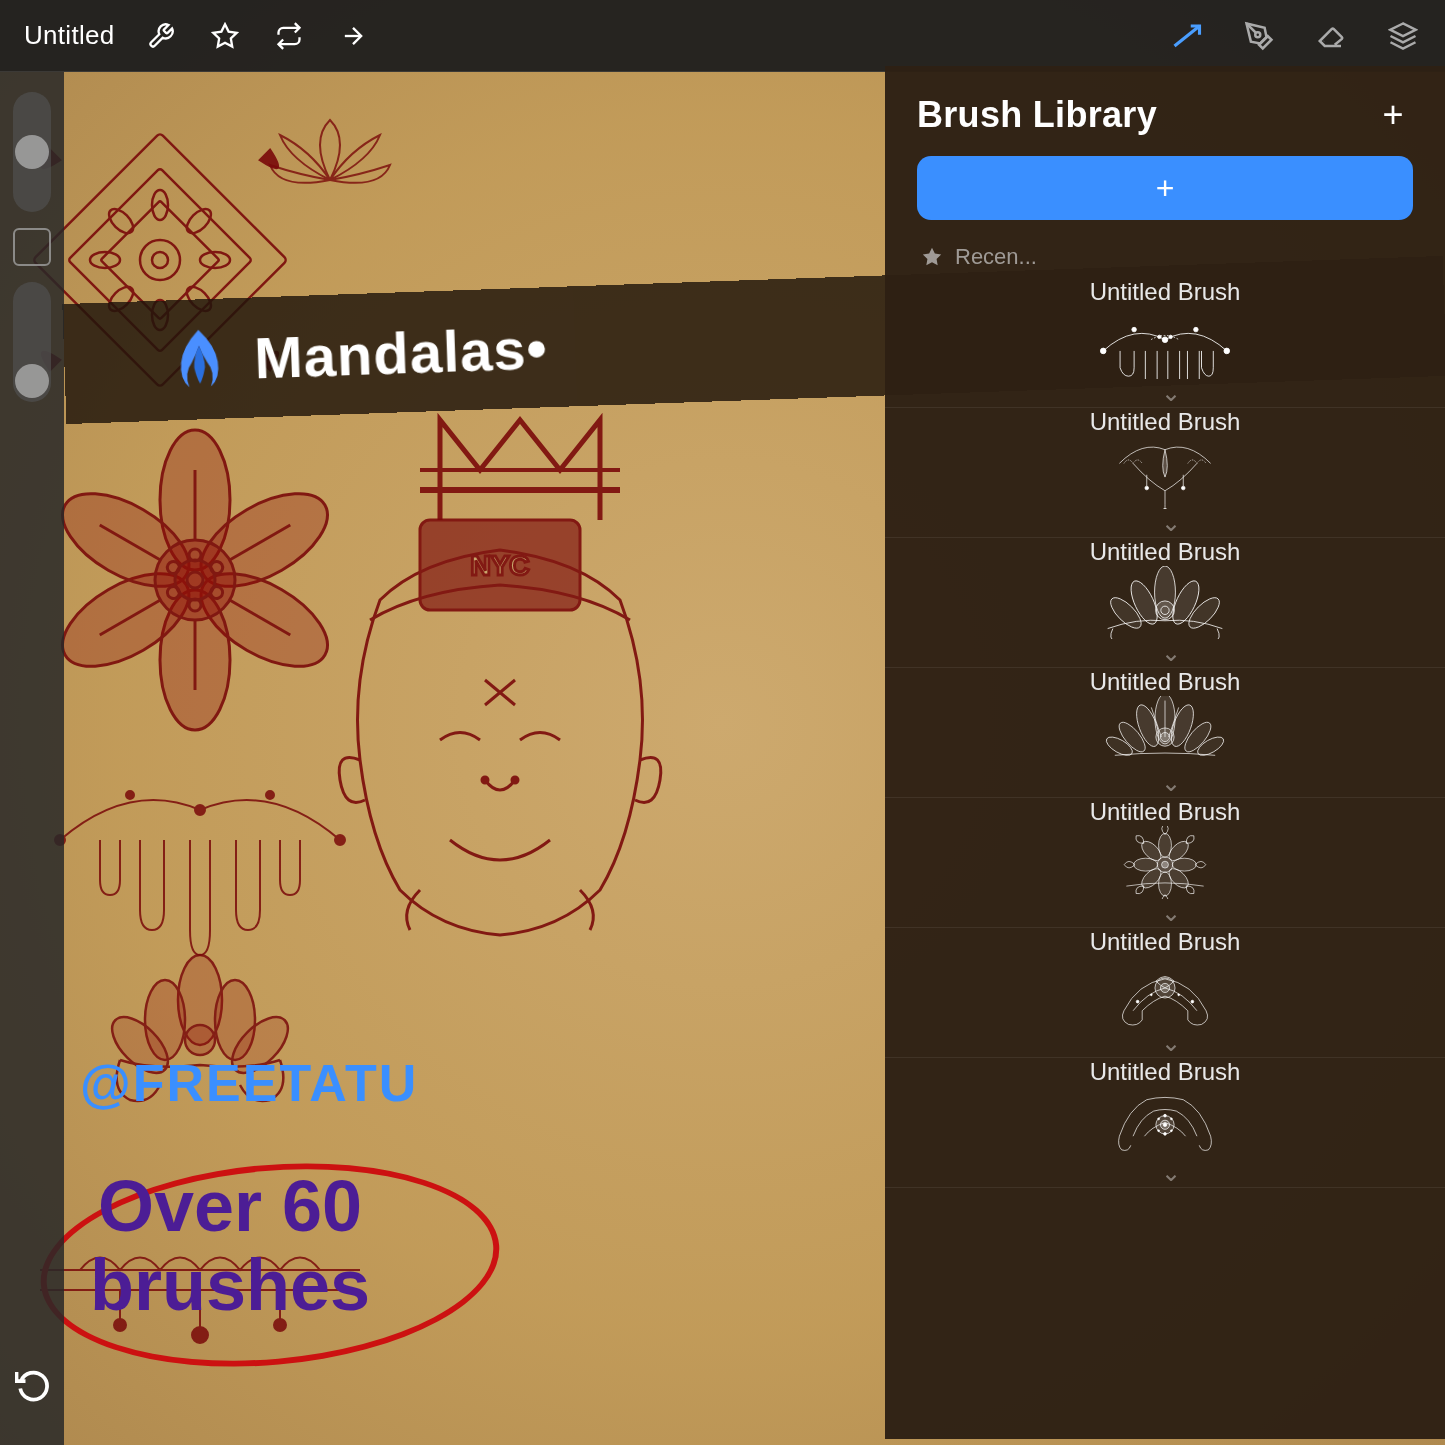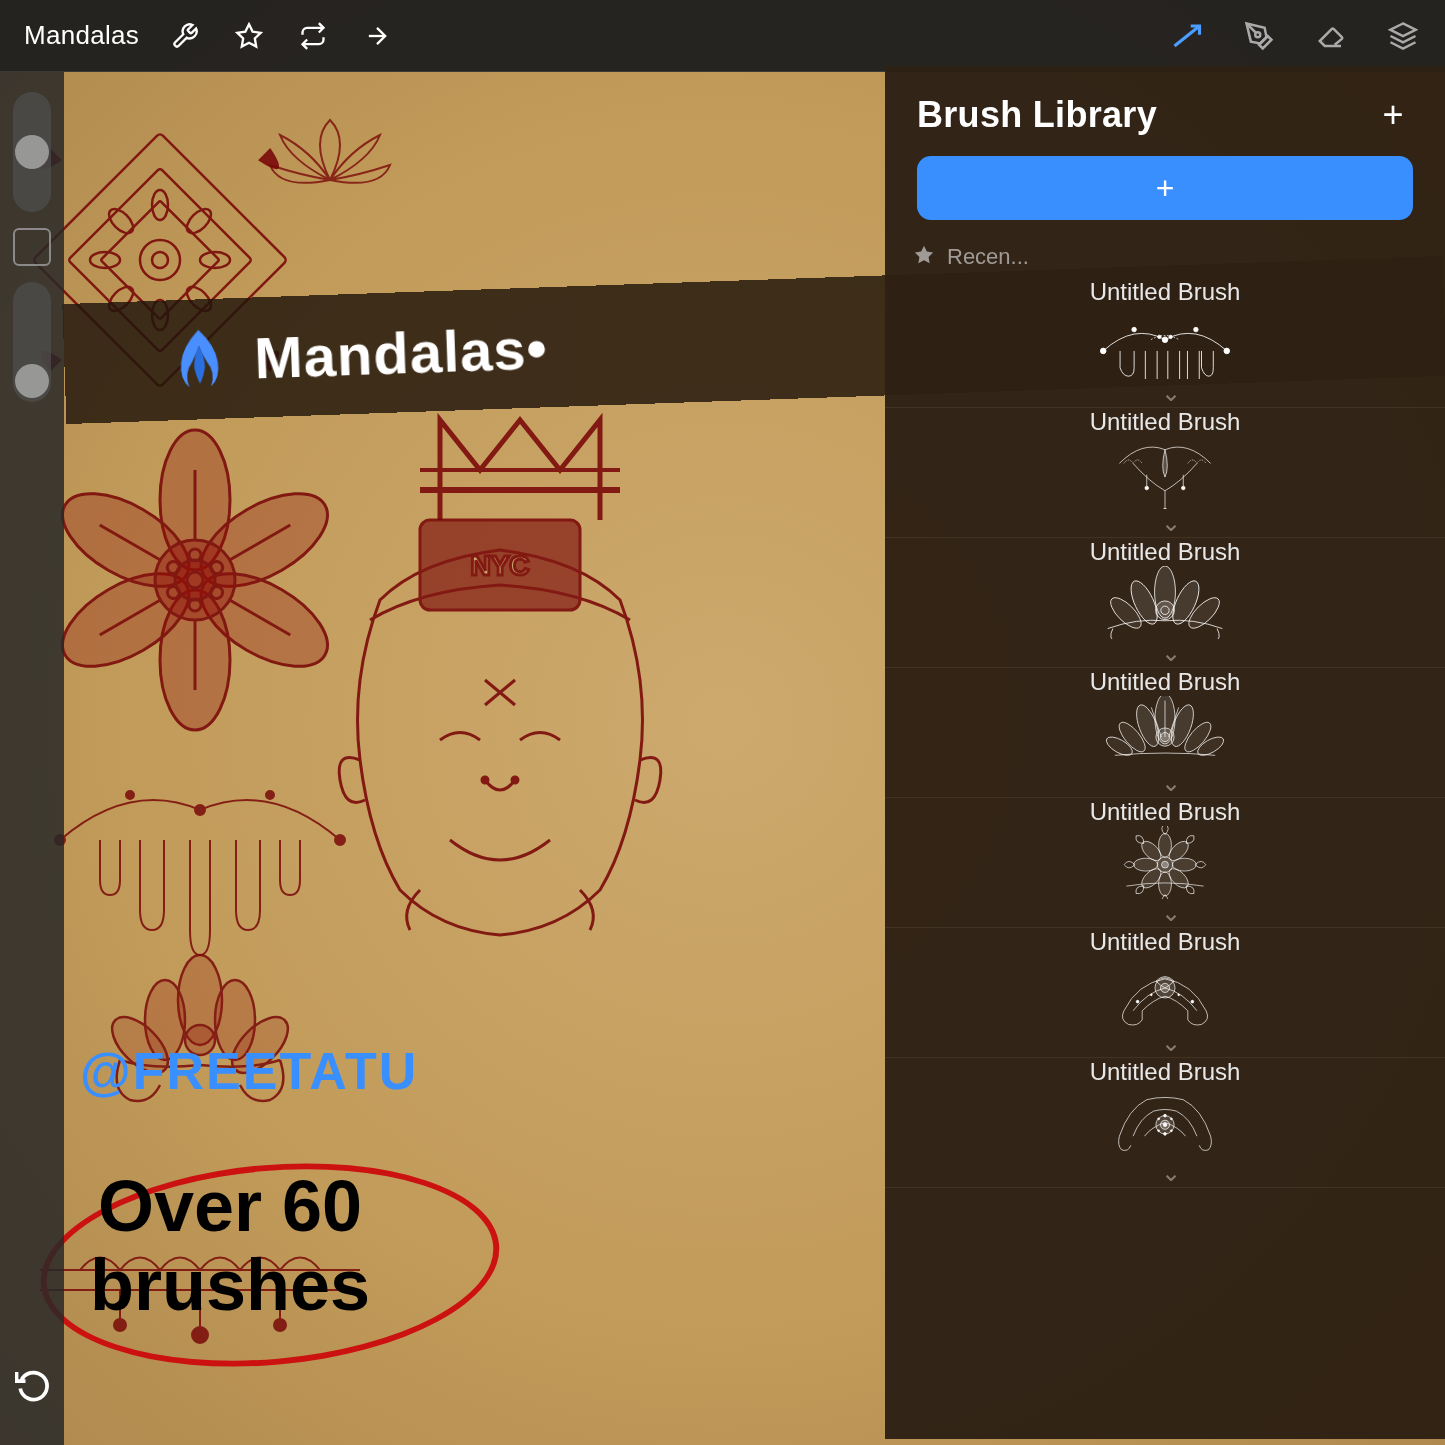--- a/index.html
+++ b/index.html
@@ -204,21 +204,22 @@
 
     .new-brush-btn span {
       color: #fff;
       font-size: 30px;
       font-weight: 500;
     }
 
     
     .brush-section-header {
       display: flex;
-      padding: 8px 28px;
+      align-items: center;
+      padding: 8px 36px;
       gap: 12px;
       opacity: 0.7;
     }
 
     .brush-section-label {
       color: #ccc;
       font-size: 22px;
     }
 
     
@@ -309,21 +310,21 @@
     
     .promo-text {
       position: absolute;
       bottom: 120px;
       left: 90px;
       z-index: 40;
       text-align: center;
     }
 
     .promo-over60 {
-      color: #000000;
+      color: #4c1d95;
       font-size: 72px;
       font-weight: 800;
       line-height: 1.1;
     }
 
     
     .promo-oval {
       position: absolute;
       bottom: 80px;
       left: 40px;
@@ -331,21 +332,21 @@
       height: 200px;
       border: 6px solid #cc1111;
       border-radius: 50%;
       z-index: 35;
       transform: rotate(-5deg);
     }
 
     
     .freetatu-text {
       position: absolute;
-      bottom: 344px;
+      bottom: 332px;
       left: 80px;
       z-index: 40;
       color: #3a8fff;
       font-size: 52px;
       font-weight: 800;
       letter-spacing: 2px;
     }
   </style>
 </head>
 <body>
@@ -520,21 +521,21 @@
 
   <div class="promo-oval"></div>
   <div class="promo-text">
     <div class="promo-over60">Over 60</div>
     <div class="promo-over60">brushes</div>
   </div>
 </div>
 
 <div class="toolbar">
   <div class="toolbar-left">
-    <span class="gallery-btn">Mandalas</span>
+    <span class="gallery-btn">Untitled</span>
     <div class="toolbar-btn">
       <svg width="28" height="28" viewBox="0 0 24 24" fill="none" stroke="white" stroke-width="2">
         <path d="M14.7 6.3a1 1 0 0 0 0 1.4l1.6 1.6a1 1 0 0 0 1.4 0l3.77-3.77a6 6 0 0 1-7.94 7.94l-6.91 6.91a2.12 2.12 0 0 1-3-3l6.91-6.91a6 6 0 0 1 7.94-7.94l-3.76 3.76z"></path>
       </svg>
     </div>
     <div class="toolbar-btn">
       <svg width="28" height="28" viewBox="0 0 24 24" fill="none" stroke="white" stroke-width="2">
         <polygon points="12 2 15.09 8.26 22 9.27 17 14.14 18.18 21.02 12 17.77 5.82 21.02 7 14.14 2 9.27 8.91 8.26 12 2"></polygon>
       </svg>
     </div>

